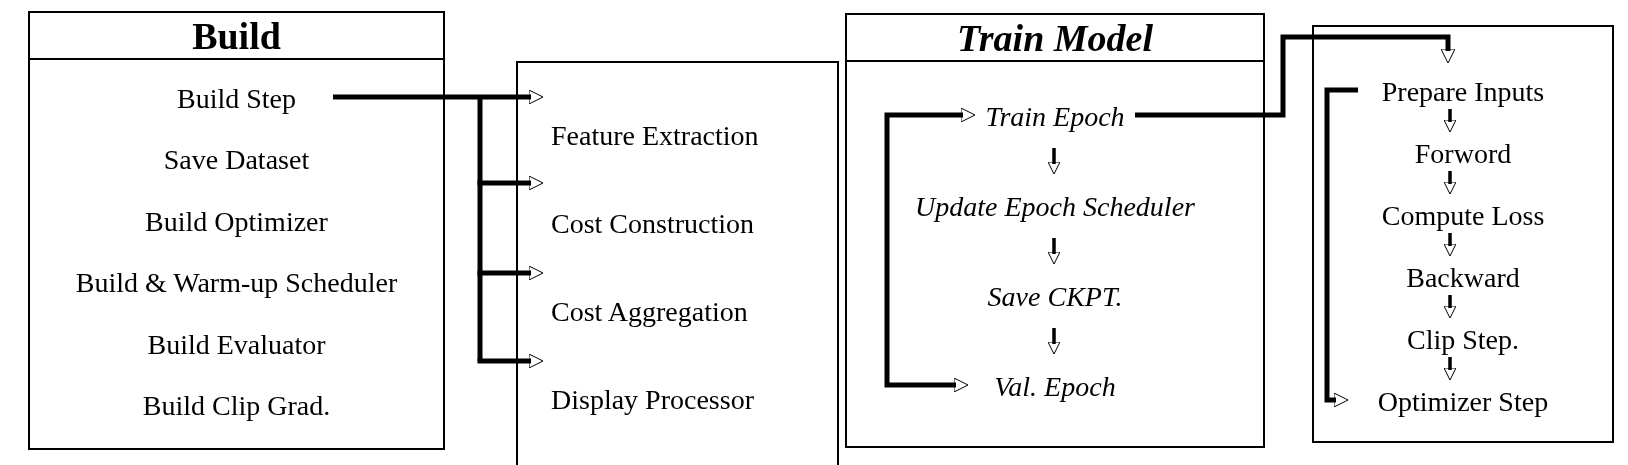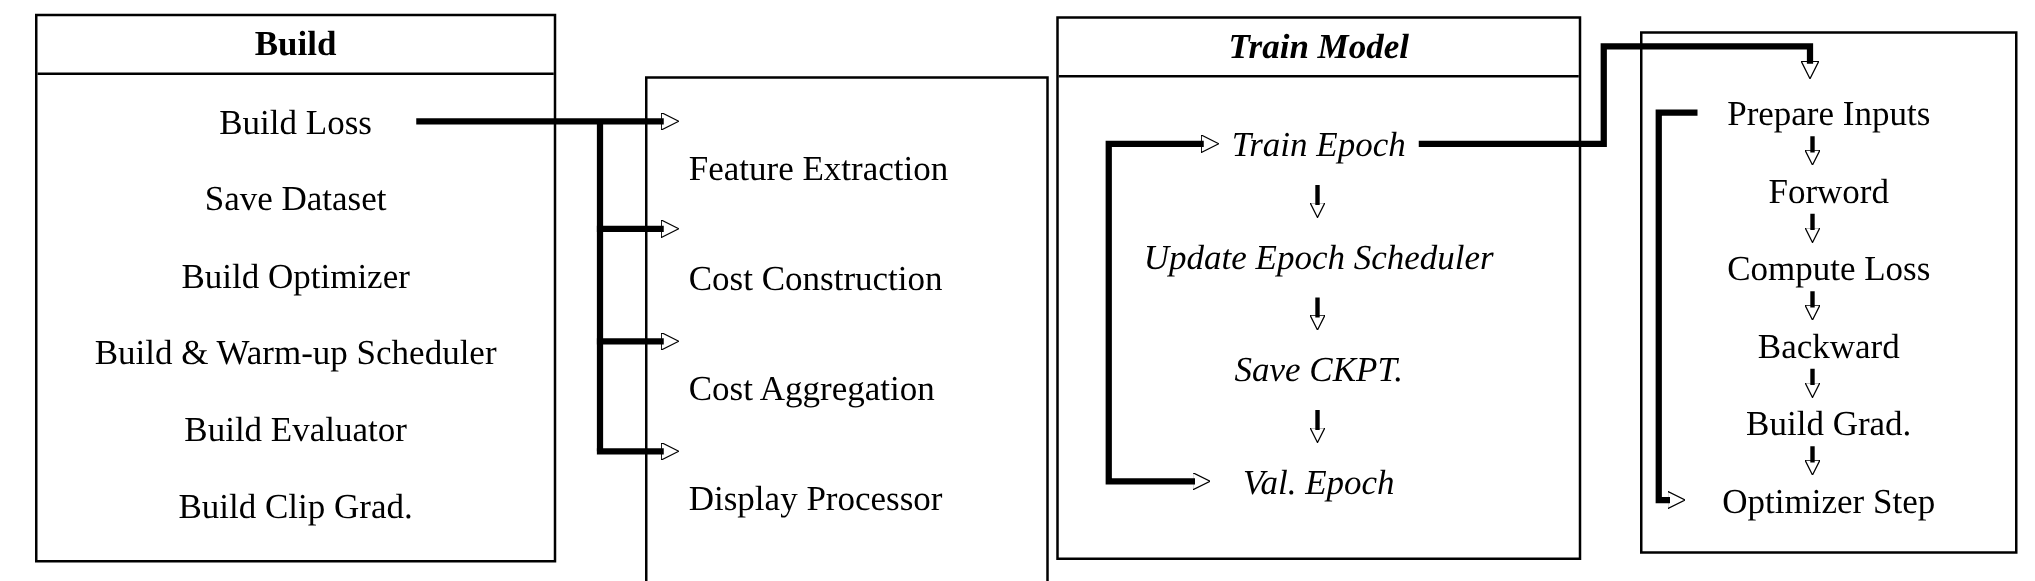--- a/index.html
+++ b/index.html
@@ -22,21 +22,21 @@
     background: #ffffff;
     box-sizing: border-box;
   }
   .panel-title {
     height: 45px;
     border-bottom: 2px solid #000000;
     display: flex;
     align-items: center;
     justify-content: center;
     font-weight: bold;
-    font-size: 28px;
+    font-size: 38px;
   }
   .item {
     position: absolute;
     left: 0;
     width: 100%;
     height: 34px;
     line-height: 34px;
     font-size: 28px;
     text-align: center;
     white-space: nowrap;
@@ -66,21 +66,21 @@
   .thick { stroke-width: 5px; }
   .thin  { stroke-width: 3.5px; }
 </style>
 </head>
 <body>
 
 <div id="canvas">
 
   <section class="panel" id="p-build">
     <header class="panel-title">Build</header>
-    <div class="item" style="top:69px">Build Loss</div>
+    <div class="item" style="top:69px">Build Step</div>
     <div class="item" style="top:130px">Save Dataset</div>
     <div class="item" style="top:192px">Build Optimizer</div>
     <div class="item" style="top:253px">Build &amp; Warm-up Scheduler</div>
     <div class="item" style="top:315px">Build Evaluator</div>
     <div class="item" style="top:376px">Build Clip Grad.</div>
   </section>
 
   <section class="panel" id="p-pipeline">
     <div class="item left" style="top:56px">Feature Extraction</div>
     <div class="item left" style="top:144px">Cost Construction</div>
@@ -94,21 +94,21 @@
     <div class="item" style="top:175px">Update Epoch Scheduler</div>
     <div class="item" style="top:265px">Save CKPT.</div>
     <div class="item" style="top:355px">Val. Epoch</div>
   </section>
 
   <section class="panel" id="p-train-step">
     <div class="item" style="top:48px">Prepare Inputs</div>
     <div class="item" style="top:110px">Forword</div>
     <div class="item" style="top:172px">Compute Loss</div>
     <div class="item" style="top:234px">Backward</div>
-    <div class="item" style="top:296px">Build Grad.</div>
+    <div class="item" style="top:296px">Clip Step.</div>
     <div class="item" style="top:358px">Optimizer Step</div>
   </section>
 
   <svg id="arrow-layer" xmlns="http://www.w3.org/2000/svg">
     <defs>
       <marker id="ah" markerUnits="userSpaceOnUse" markerWidth="14" markerHeight="14" refX="2" refY="7" orient="auto-start-reverse">
         <path d="M0,0 L14,7 L0,14 Z" fill="#000000" stroke="none"></path>
       </marker>
       <marker id="ah-sm" markerUnits="userSpaceOnUse" markerWidth="12" markerHeight="12" refX="2" refY="6" orient="auto">
         <path d="M0,0 L12,6 L0,12 Z" fill="#000000" stroke="none"></path>

